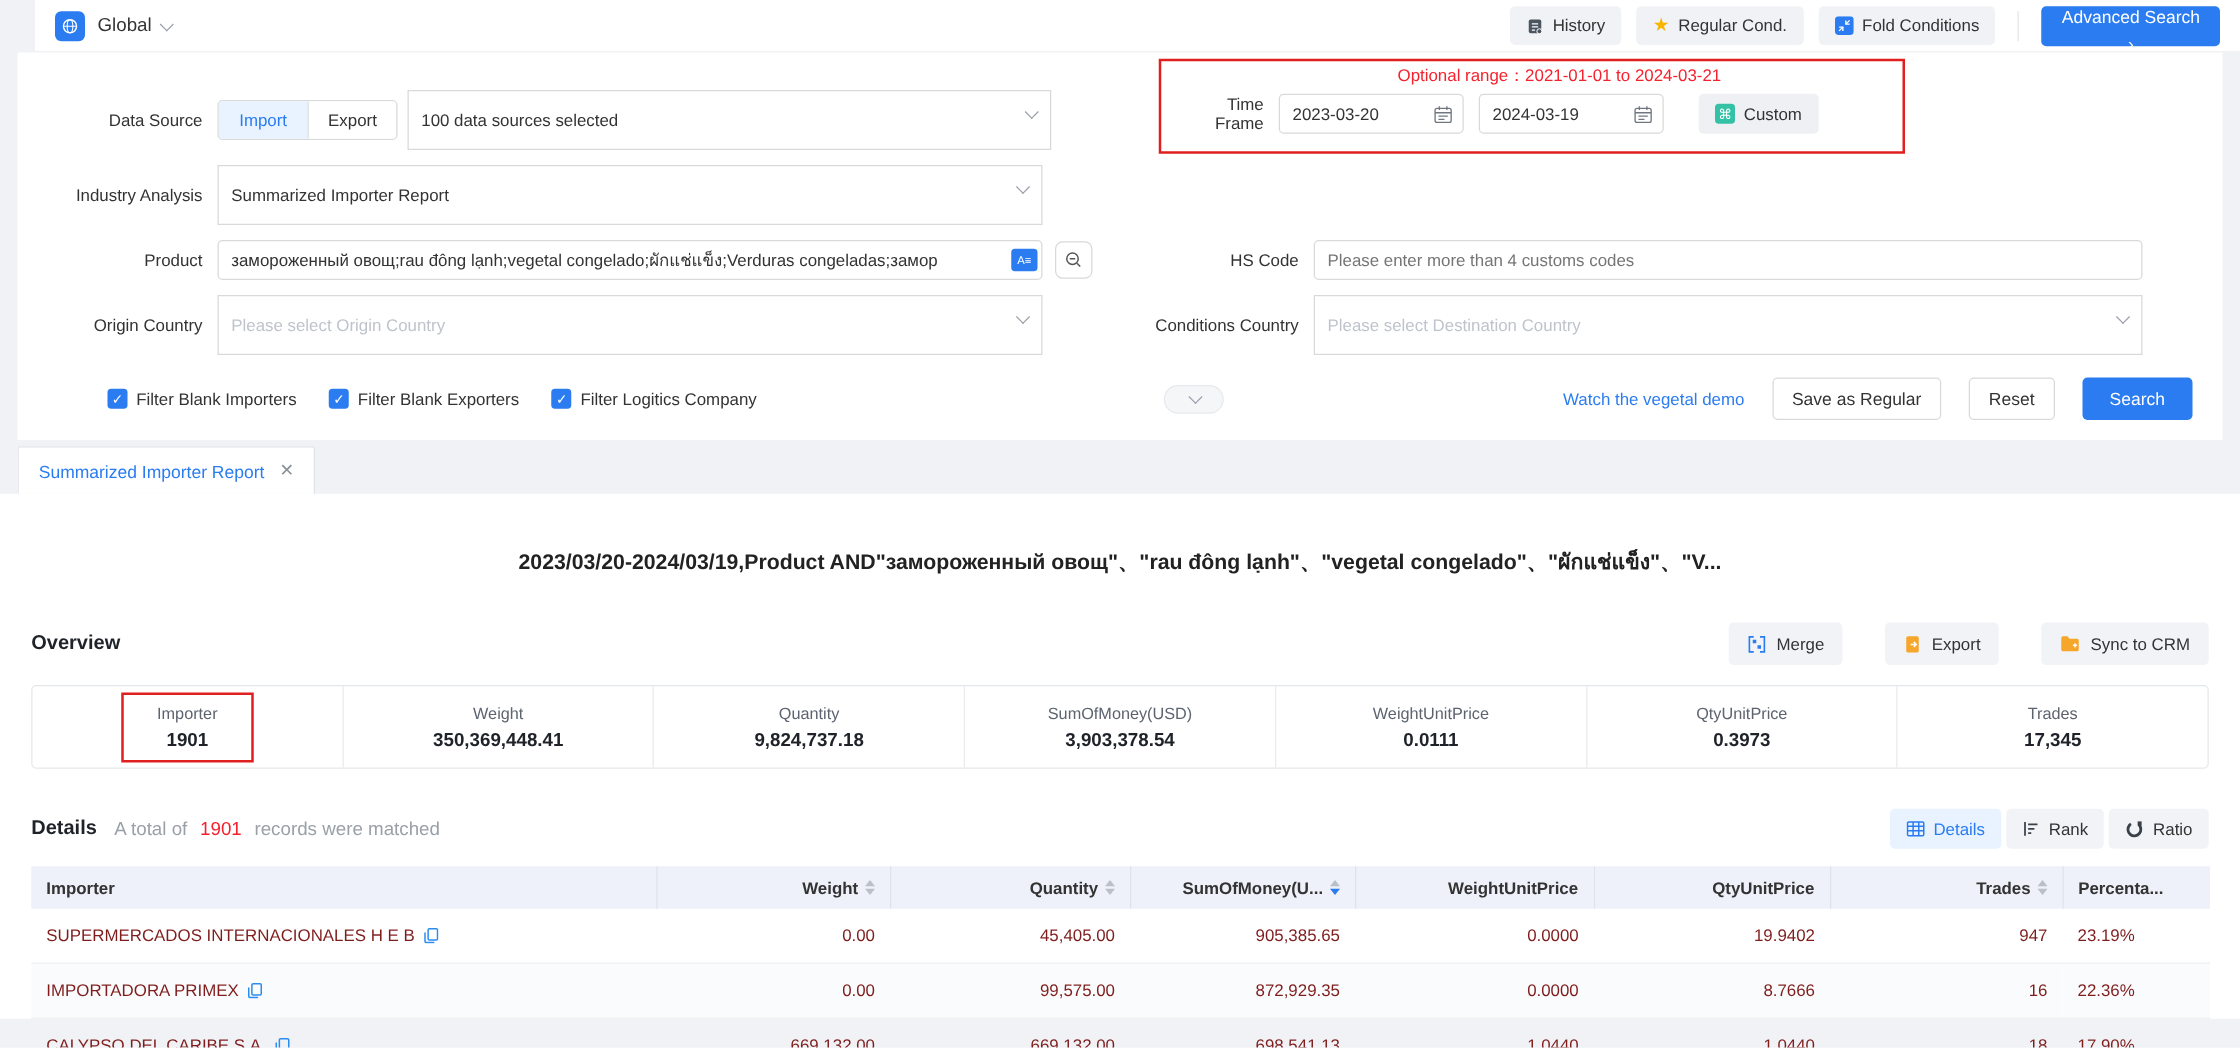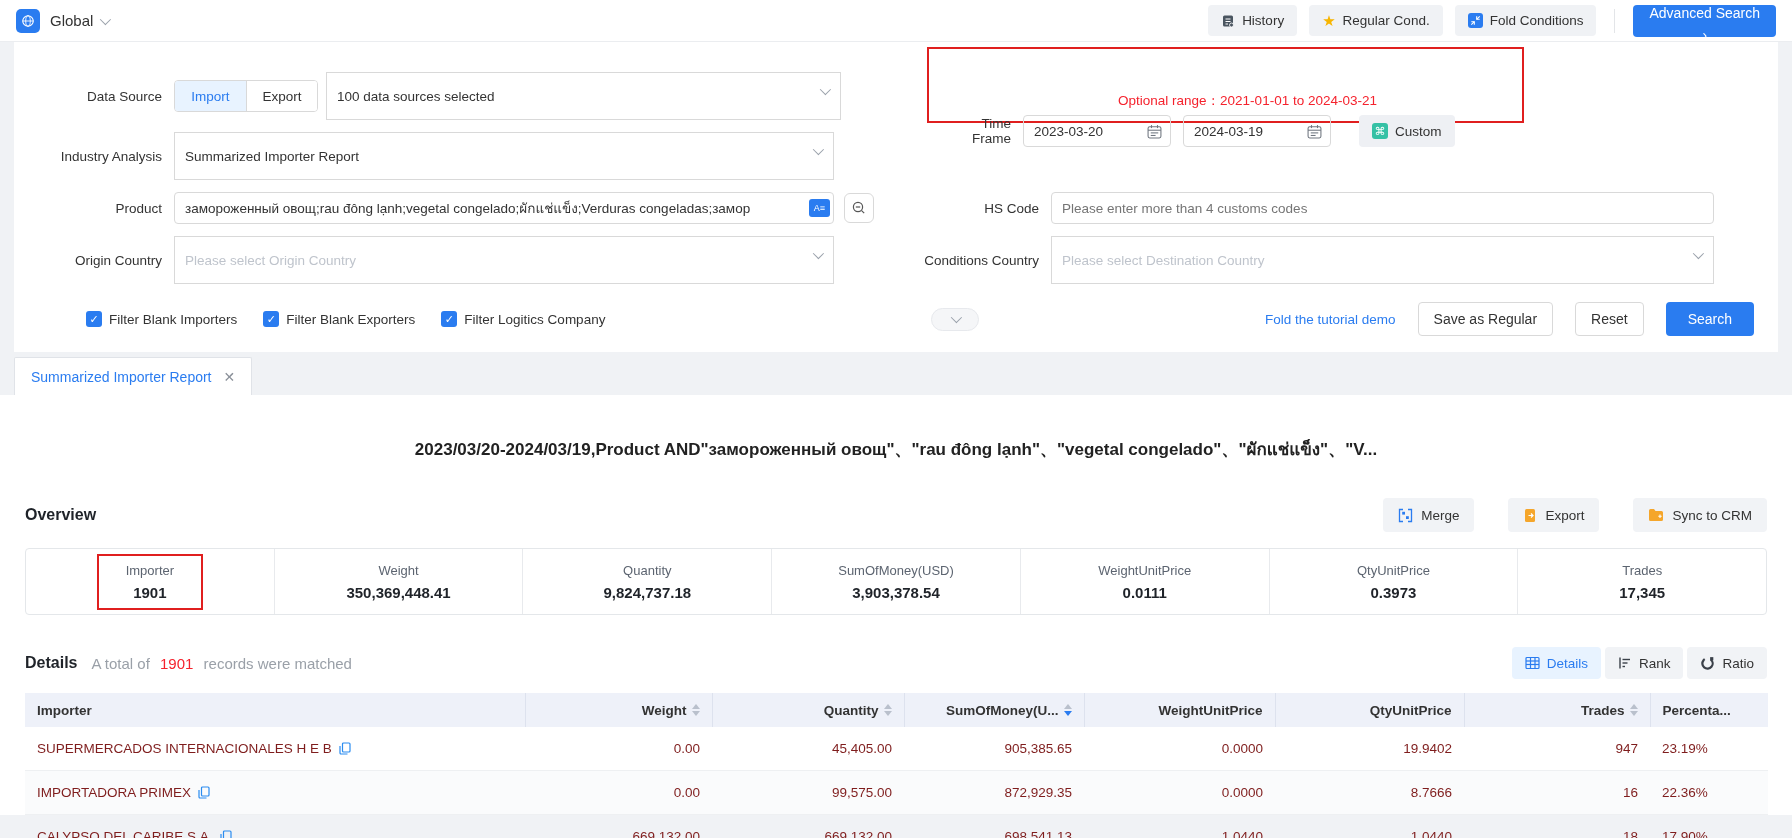--- a/index.html
+++ b/index.html
@@ -2,21 +2,21 @@
 <html><head>
 <meta charset="utf-8">
 <style>
   * { box-sizing: border-box; margin: 0; padding: 0; }
   html,body { width:1792px; height:838px; overflow:hidden;
     font-family:"Liberation Sans","DejaVu Sans",sans-serif;
     background:#f0f2f5; color:#333; font-size:13.5px; }
 
   
   .topbar { height:42px; background:#fff; border-bottom:1px solid #ebedf0;
-    display:flex; align-items:center; padding:0 16px; }
+    display:flex; align-items:center; padding:0 16px;margin-left:28px; }
   .globe-badge { width:24px; height:24px; border-radius:5px; background:#2a7cf0;
     display:inline-flex; align-items:center; justify-content:center; }
   .region-name { font-size:15px; margin:0 7px 0 10px; color:#333; }
   .chev { width:8px; height:8px; border-right:1.6px solid #9aa1ab;
     border-bottom:1.6px solid #9aa1ab; transform:rotate(45deg) translateY(-2px);
     display:inline-block; }
   .topbar-right { margin-left:auto; display:flex; align-items:center; gap:12px; }
   .tb-btn { height:31px; background:#f0f2f5; border:none; border-radius:4px;
     padding:0 13px; display:inline-flex; align-items:center; gap:7px;
     font-size:13.5px; color:#333; cursor:pointer; font-family:inherit; }
@@ -58,21 +58,21 @@
     font-size:9px; display:flex; align-items:center; justify-content:center;
     cursor:pointer; }
   .mag-btn { width:30px; height:30px; border:1px solid #d9d9d9; border-radius:6px;
     background:#fff; margin-left:10px; display:inline-flex; align-items:center;
     justify-content:center; cursor:pointer; }
 
   
   .tf-box { position:absolute; left:913px; top:5px; width:597px; height:76px;
     border:2px solid #e01f1f; padding:2px 8px 0 12px; }
   .optional-range { color:#f5222d; text-align:center; padding-left:40px;
-    height:20px; line-height:20px;margin-top:40px; }
+    height:20px; line-height:20px; }
   .tf-row { display:flex; align-items:center; margin-top:4px; }
   .tf-label { width:82px; text-align:right; padding-right:12px; color:#333; }
   .date-input { width:148px; height:32px; border:1px solid #d9d9d9;
     border-radius:4px; display:flex; align-items:center; padding:0 10px;
     position:relative; cursor:pointer; color:#333; }
   .date-input + .date-input { margin-left:12px; }
   .date-input svg { position:absolute; right:8px; top:8px; }
   .custom-btn { margin-left:28px; height:32px; background:#eef0f4; border:none;
     border-radius:4px; padding:0 13px; display:inline-flex; align-items:center;
     gap:7px; font-size:13.5px; color:#333; cursor:pointer; font-family:inherit; }
@@ -306,21 +306,21 @@
       <span>Filter Blank Exporters</span>
     </span>
     <span class="cb-group">
       <span class="cb-box">✓</span>
       <span>Filter Logitics Company</span>
     </span>
     <span class="collapse-pill">
       <span class="chev"></span>
     </span>
     <div class="actions">
-      <span class="link">Fold the tutorial demo</span>
+      <span class="link">Watch the vegetal demo</span>
       <button class="btn-plain">Save as Regular</button>
       <button class="btn-plain">Reset</button>
       <button class="btn-search">Search</button>
     </div>
   </div>
 </div>
 
 <div class="tabstrip">
   <div class="tab">
     <span>Summarized Importer Report</span>

